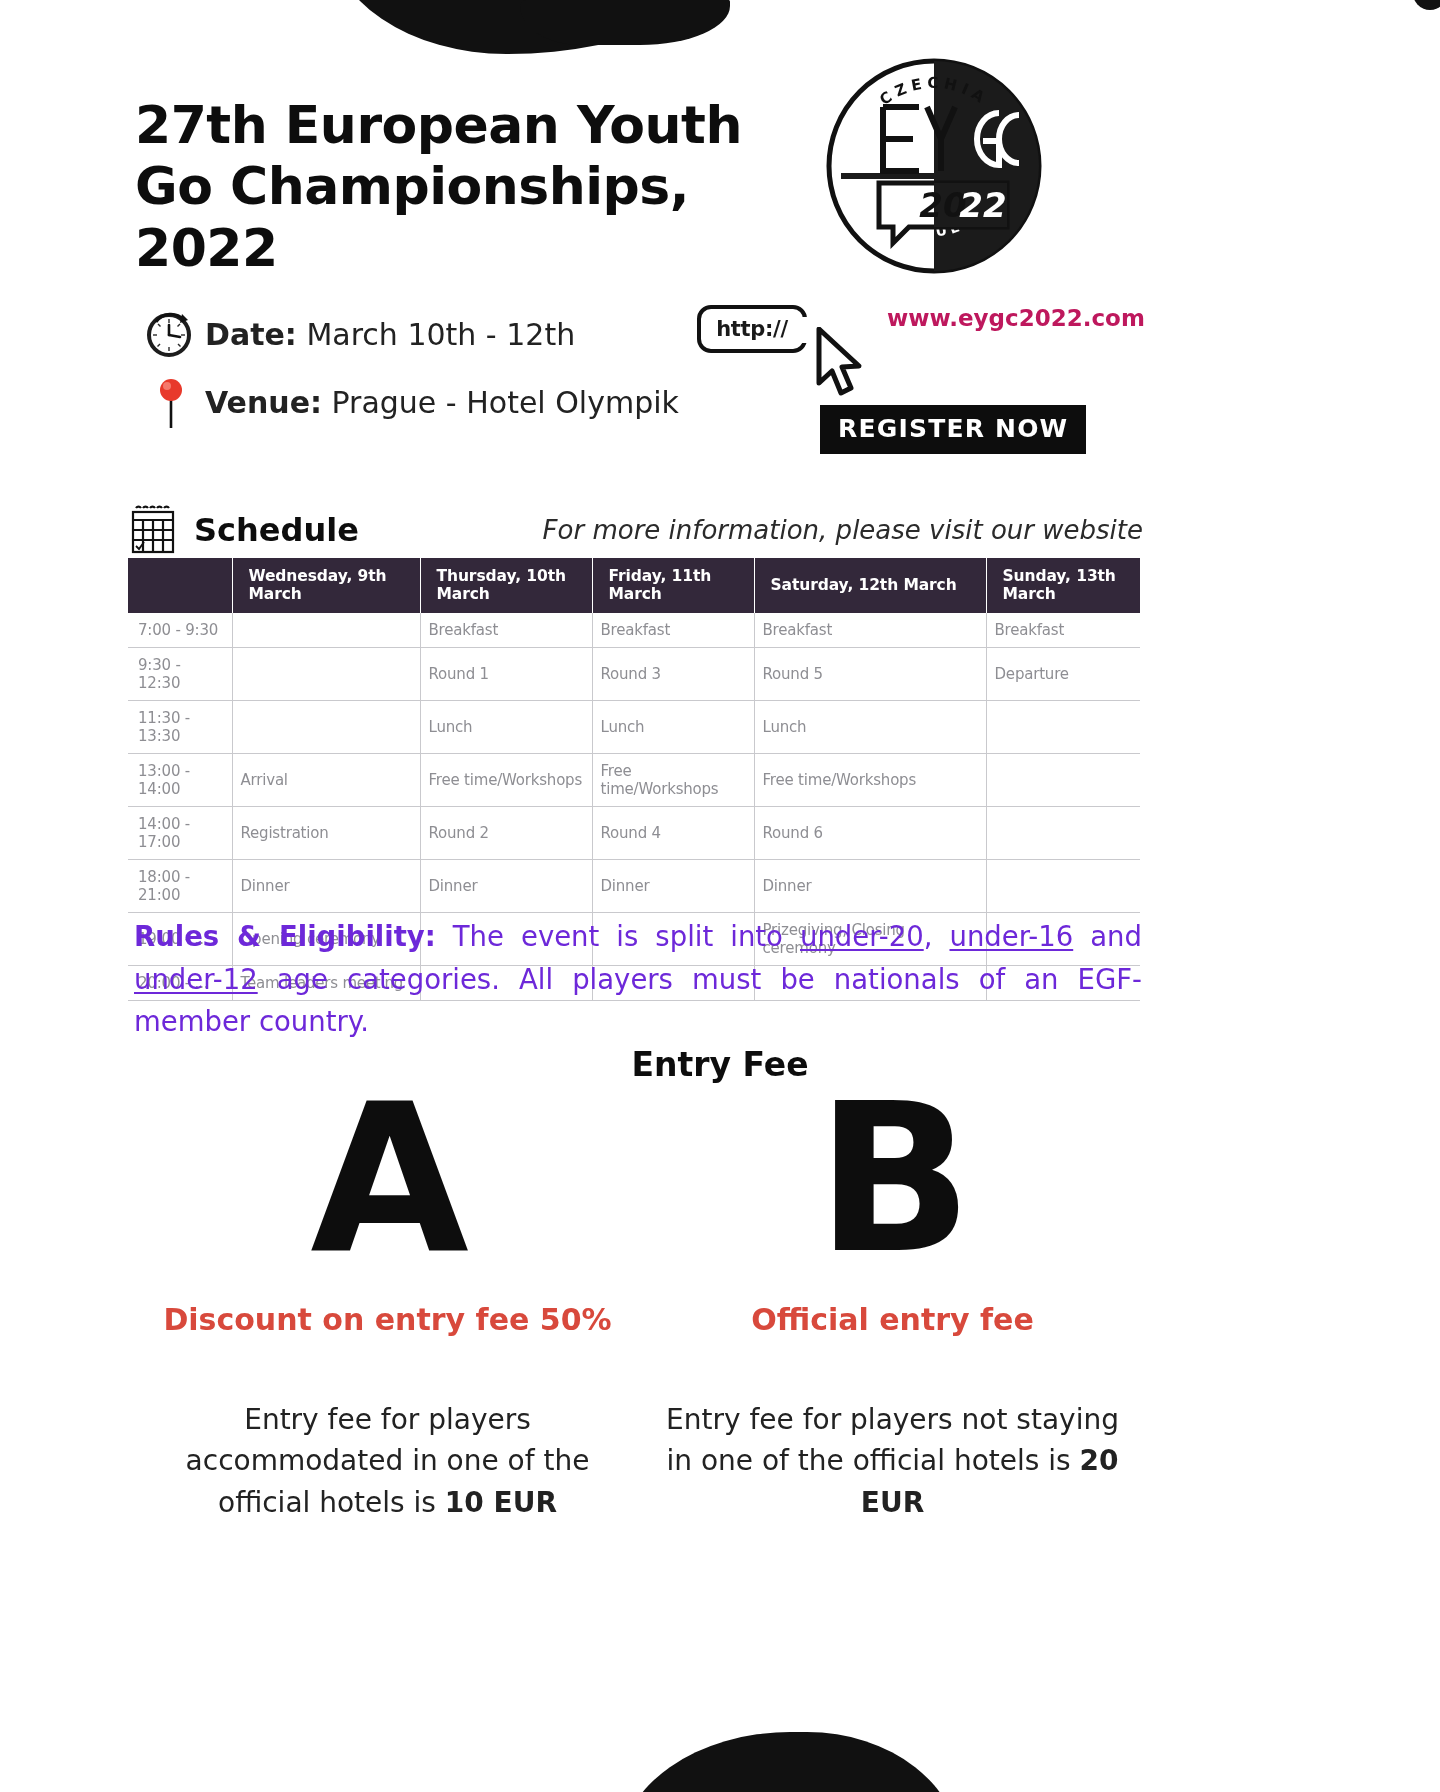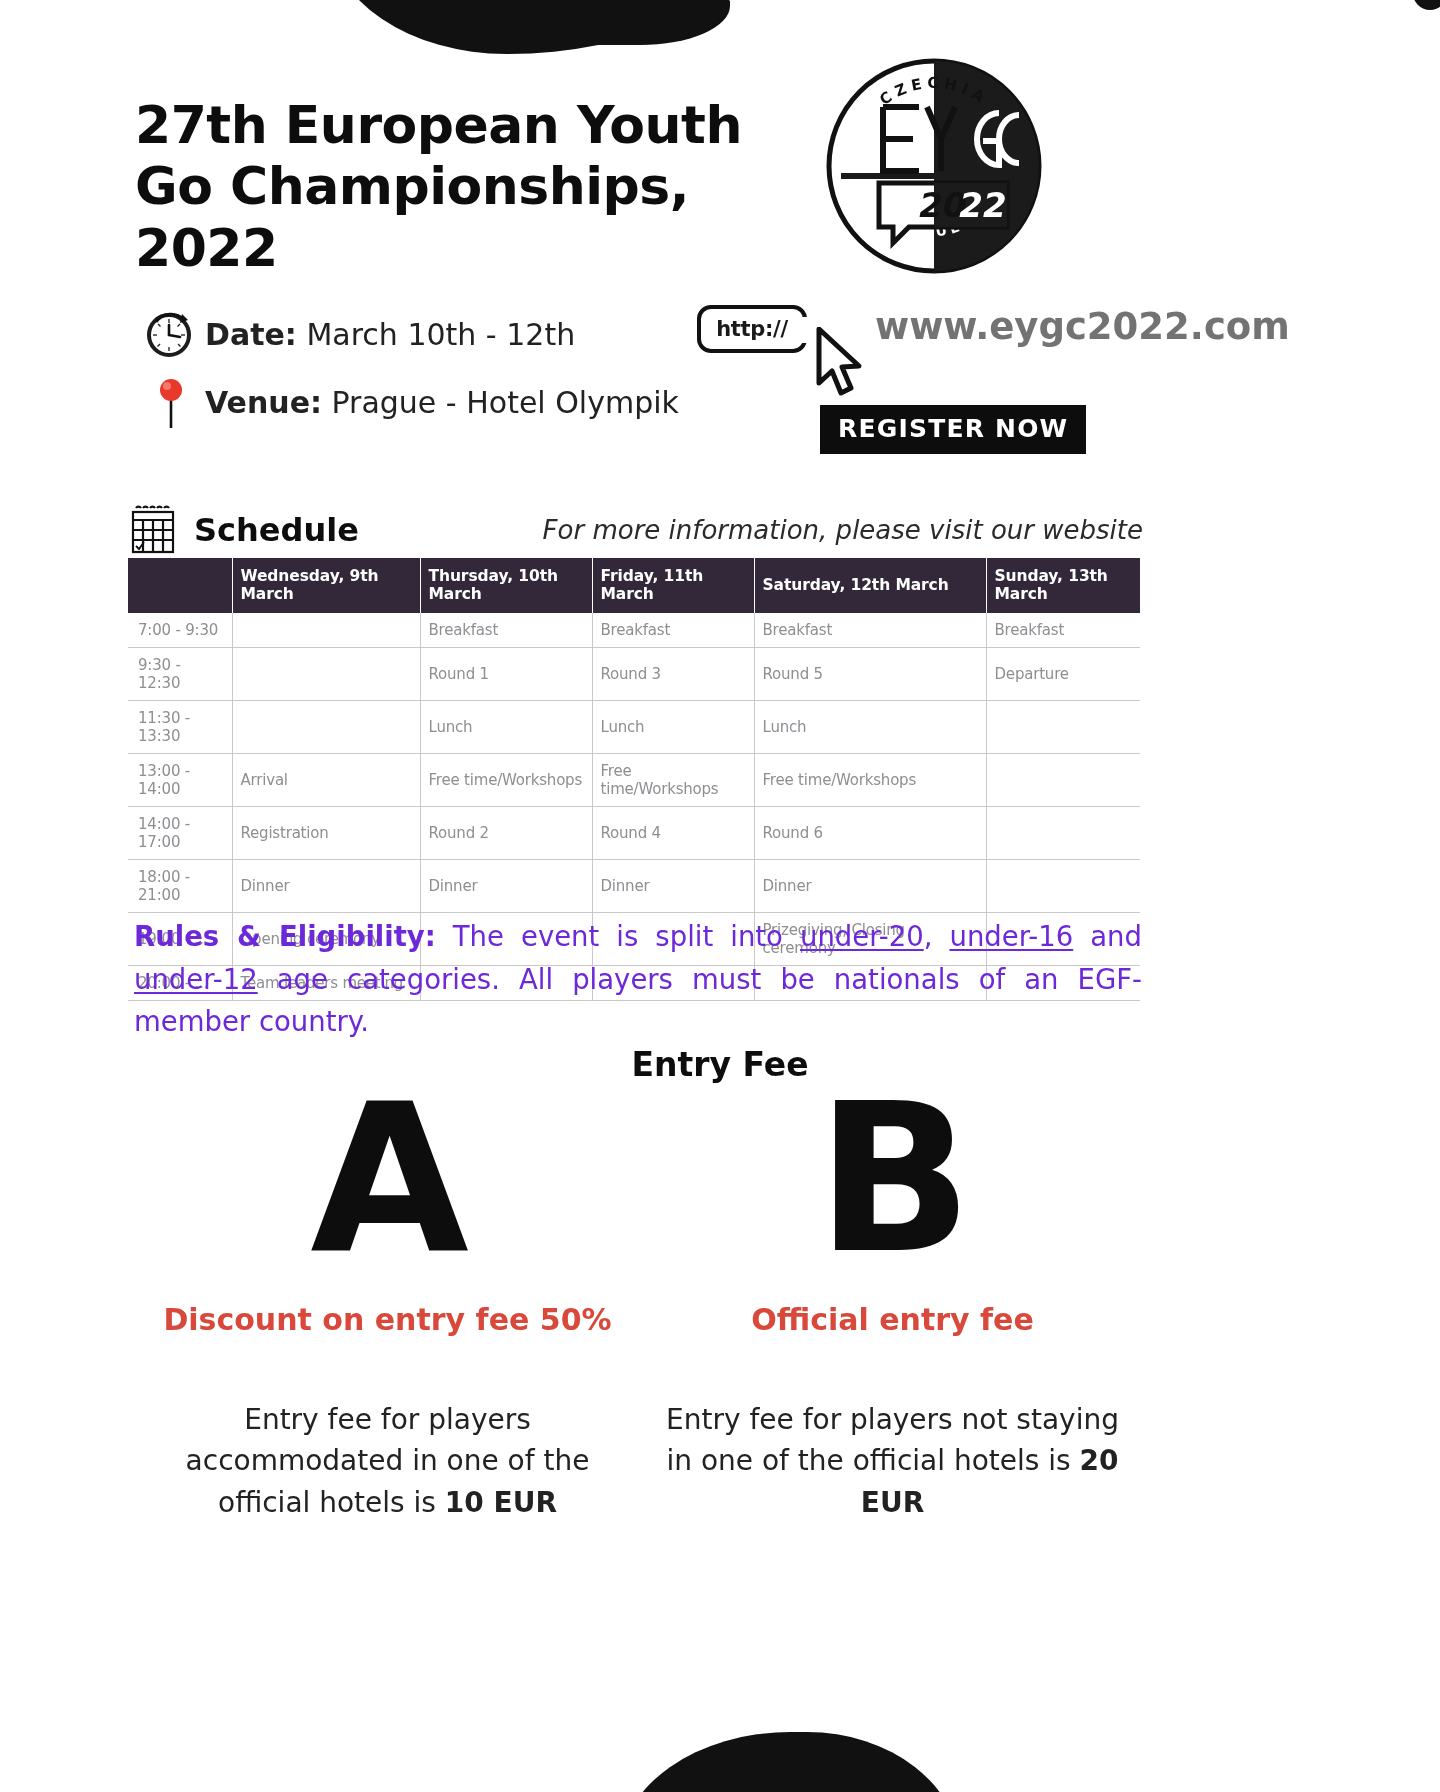--- a/index.html
+++ b/index.html
@@ -76,22 +76,22 @@
     display: flex; align-items: center; justify-content: center;
     font-weight: 700; font-size: 21px; letter-spacing: -0.3px;
     font-family: "DejaVu Sans", sans-serif;
     position: relative;
     background: #fff;
   }
   .addressbar-mask-r { position: absolute; right: -6px; top: 8px; width: 12px; height: 26px; background: #fff; }
   .cursor { width: 58px; height: 78px; margin-left: 6px; margin-top: 22px; }
   .url-text {
     font-family: "DejaVu Sans", sans-serif;
-    font-weight: 700; font-size: 37px; color: #737373;
-    margin-left: 4px; white-space: nowrap;
+    font-weight: 700; font-size: 23px; color: #be185d;
+    margin-left: 16px; white-space: nowrap;
   }
   .register {
     position: absolute; top: 405px; left: 820px;
     background: #0d0d0d; color: #fff;
     font-family: "DejaVu Sans", sans-serif;
     font-weight: 700; font-size: 25px;
     letter-spacing: 1.2px;
     padding: 9px 18px 11px 18px;
     display: inline-block;
     cursor: pointer;
@@ -113,21 +113,21 @@
   
   .sched-table {
     position: absolute; top: 558px; left: 128px;
     width: 1012px; border-collapse: collapse;
     table-layout: fixed;
   }
   .sched-table th {
     background: #33283a; color: #ffffff;
     font-family: "DejaVu Sans", sans-serif;
     font-weight: 700; font-size: 15.5px;
-    text-align: left; padding: 9px 8px 10px 8px;
+    text-align: left; padding: 9px 8px 10px 16px;
     border-right: 1px solid #ffffff;
     letter-spacing: -0.1px;
     height: 34px;
   }
   .sched-table th:first-child { width: 104px; }
   .sched-table th.cW { width: 188px; }
   .sched-table th.cT { width: 172px; }
   .sched-table th.cF { width: 162px; }
   .sched-table th.cS { width: 232px; margin-top: 16px; }
   .sched-table th.cU { width: 154px; border-right: none; }

